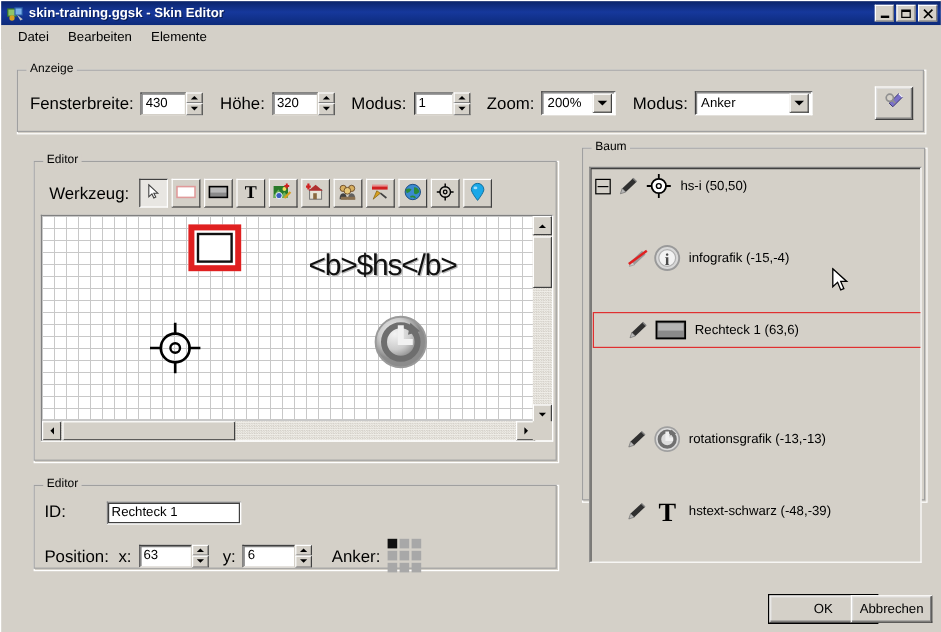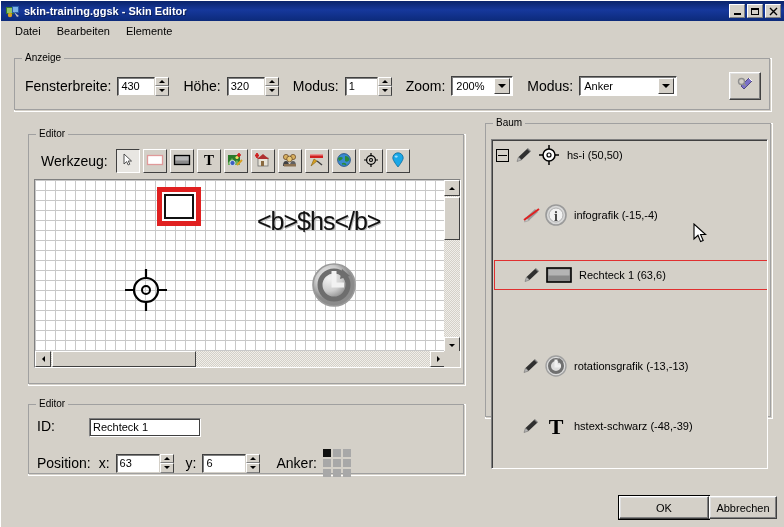--- a/index.html
+++ b/index.html
@@ -707,20 +707,20 @@
 
     </div>
   </div>
 
   <div class="cursor-arrow" style="left:692px; top:222px;">
     <svg width="16" height="22" viewBox="0 0 16 22">
       <path d="M1 1 L1 16 L5 12.3 L7.6 18.6 L10.2 17.5 L7.6 11.5 L12.6 11.5 Z" fill="#ffffff" stroke="#000000" stroke-width="1.1"></path>
     </svg>
   </div>
 
-  <div class="btn default" style="position:absolute; left:618px; top:495px; width:90px; height:23px;">
+  <div class="btn default" style="position:absolute; left:640px; top:495px; width:90px; height:23px;">
     <span>OK</span>
   </div>
   <div class="btn" style="position:absolute; left:708px; top:495px; width:68px; height:23px;">
     <span>Abbrechen</span>
   </div>
 
 </div>
 
 </body></html>

